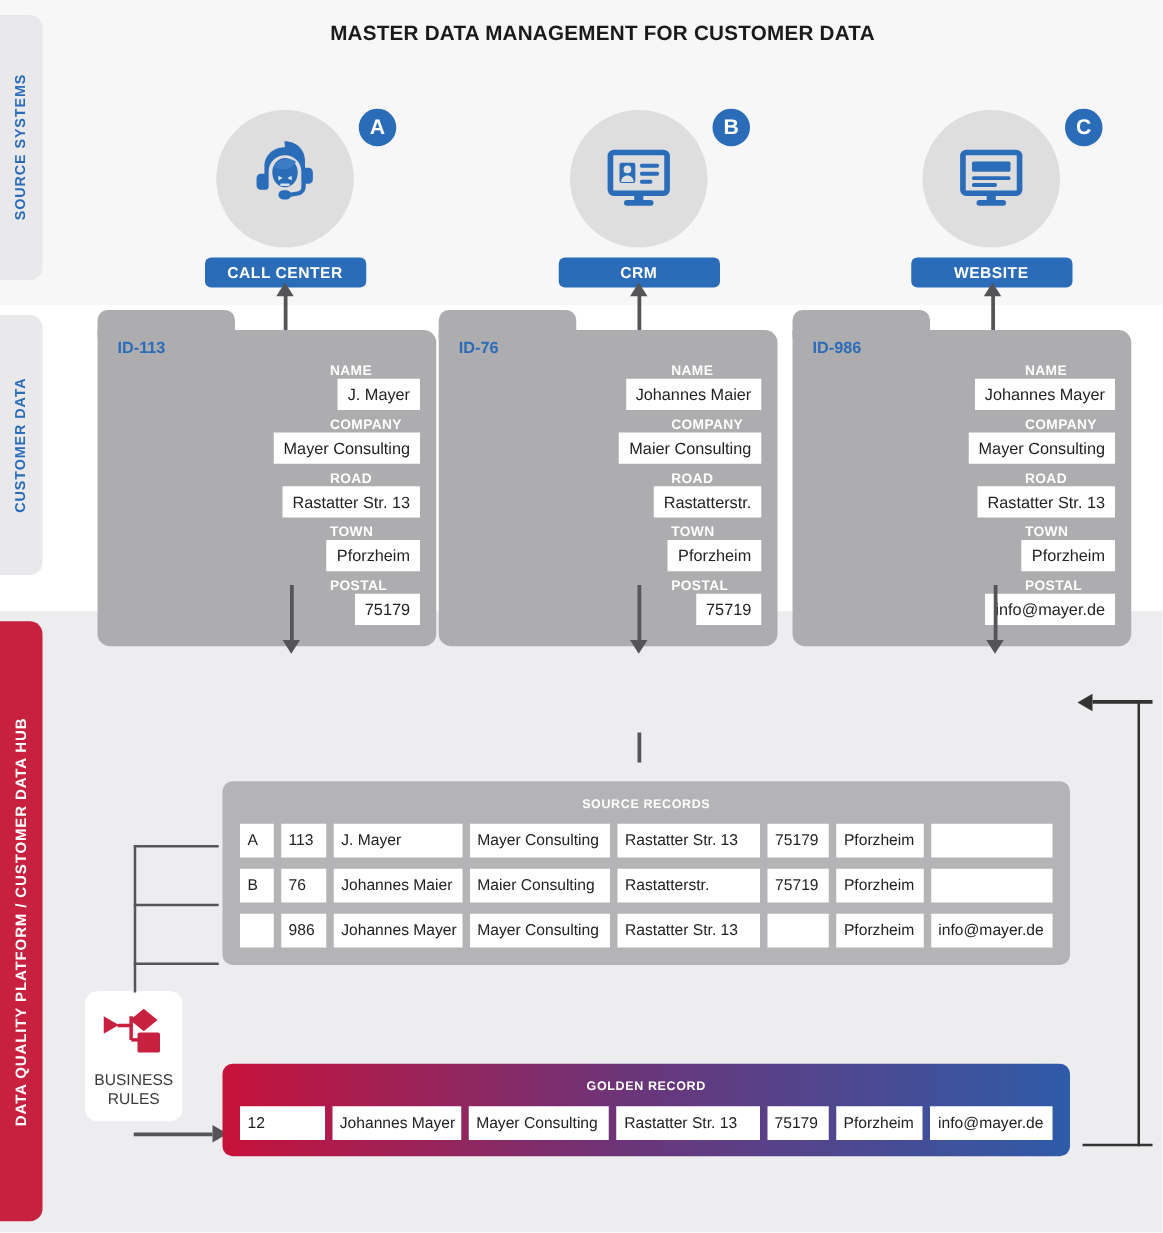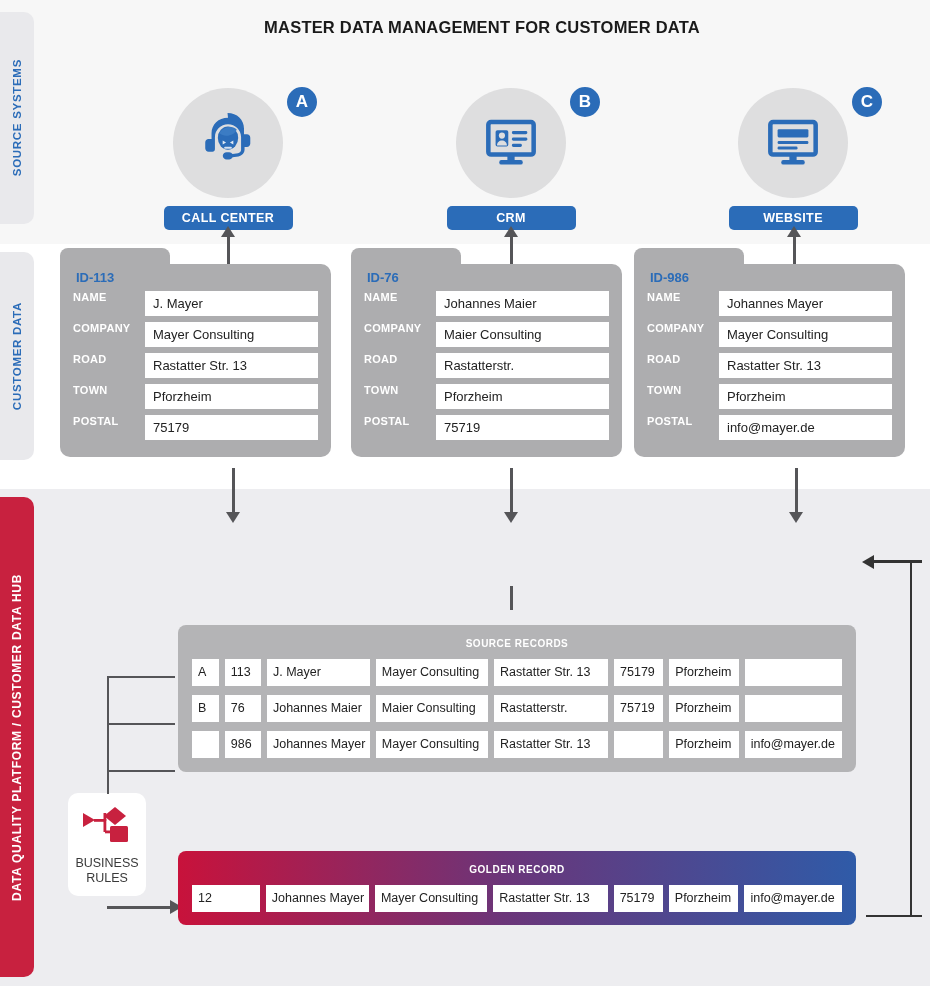--- a/index.html
+++ b/index.html
@@ -124,38 +124,39 @@
   }
 
   
   .card {
     position: absolute;
     width: 271px;
     background: #adadaf;
     border-radius: 0 10px 10px 10px;
     padding: 6px 13px 11px 13px;
   }
-  .card-a { left: 60px; top: 264px; }
+  .card-a { left: 78px; top: 264px; }
   .card-b { left: 351px; top: 264px; }
   .card-c { left: 634px; top: 264px; }
   .card-tab {
     position: absolute; left: 0; top: -16px;
     width: 110px; height: 22px;
     background: #adadaf;
     border-radius: 8px 8px 0 0;
   }
   .card-id {
     position: relative;
     color: #2b6cb8; font-size: 13px; font-weight: bold;
     padding: 0 0 6px 3px;
     z-index: 2;
   }
   .card-row {
-    display: flex; align-items: flex-start;
+    display: flex; align-items: flex-end;
     margin-bottom: 6px;
+    flex-direction: column;
   }
   .card-key {
     width: 72px;
     color: #ffffff; font-size: 11px; font-weight: bold;
     letter-spacing: 0.3px;
   }
   .card-val {
     flex: 1;
     background: #ffffff;
     font-size: 13px; color: #222;

